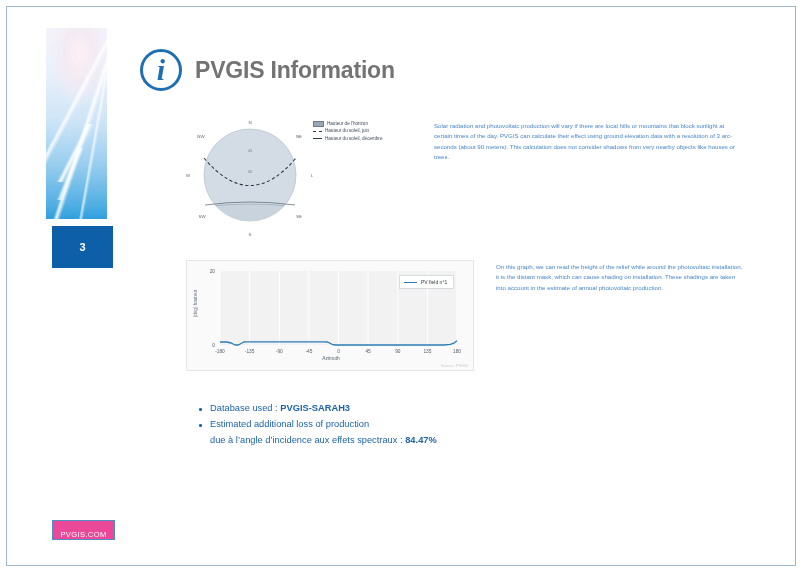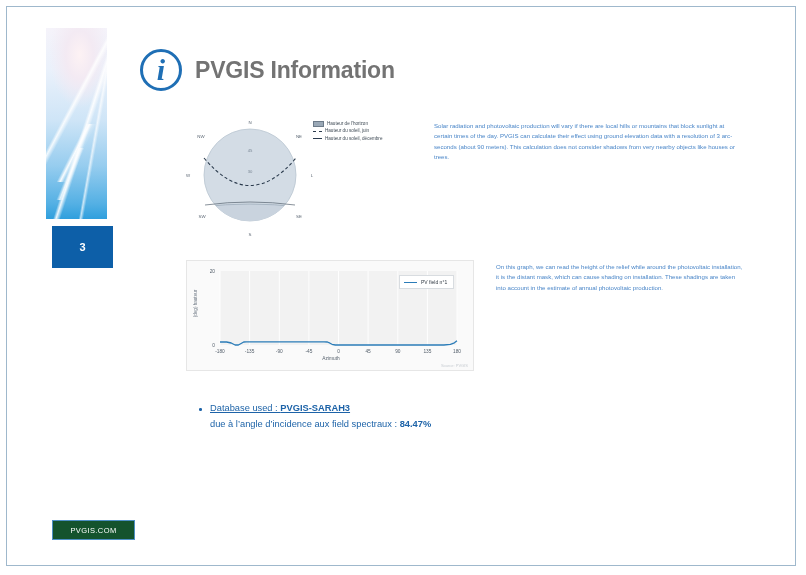--- a/index.html
+++ b/index.html
@@ -53,28 +53,28 @@
     font-size: 11px;
     font-weight: bold;
     display: flex;
     align-items: center;
     justify-content: center;
   }
 
   #footer-badge {
     position: absolute;
     left: 45px; top: 513px;
-    width: 83px; height: 20px;
-    background: #14532d;
+    width: 63px; height: 20px;
+    background: #ec4899;
     border: 1px solid #4d8fc4;
     color: #ffffff;
     font-size: 7.5px;
     letter-spacing: .4px;
     display: flex;
-    align-items: center;
+    align-items: flex-end;
     justify-content: center;
     box-sizing: border-box;
   }
 
   
   #header {
     position: absolute;
     left: 133px; top: 42px;
     display: flex;
     align-items: center;
@@ -192,21 +192,20 @@
     position: absolute;
     left: 190px; top: 394px;
     color: #1d63a8;
     font-size: 9.3px;
     line-height: 1.62;
   }
   .bullet-item {
     position: relative;
     padding-left: 13px;
     margin-bottom: 1px;
-    text-decoration: underline;
   }
   .bullet-item::before {
     content: "";
     position: absolute;
     left: 2px; top: 7px;
     width: 2.6px; height: 2.6px;
     background: #1d63a8;
     border-radius: 50%;
   }
   .bullet-item b { font-weight: bold; }
@@ -331,18 +330,21 @@
 
     <div id="chart-source">Source: PVGIS</div>
   </div>
 
   <div class="para" id="para-graph">On this graph, we can read the height of the relief while around the photovoltaic installation, it is the distant mask, which can cause shading on installation. These shadings are taken into account in the estimate of annual photovoltaic production.</div>
 
   <div id="bullets">
     <div class="bullet-item">
       <span>Database used : </span><b>PVGIS-SARAH3</b>
     </div>
+    <div class="bullet-item">
+      <span>Estimated additional loss of production</span>
+    </div>
     <div class="bullet-sub">
-      <span>due à l’angle d’incidence aux field spectraux : </span><b>84.47%</b>
+      <span>due à l’angle d’incidence aux effets spectraux : </span><b>84.47%</b>
     </div>
   </div>
 
 </div>
 
 </body></html>

